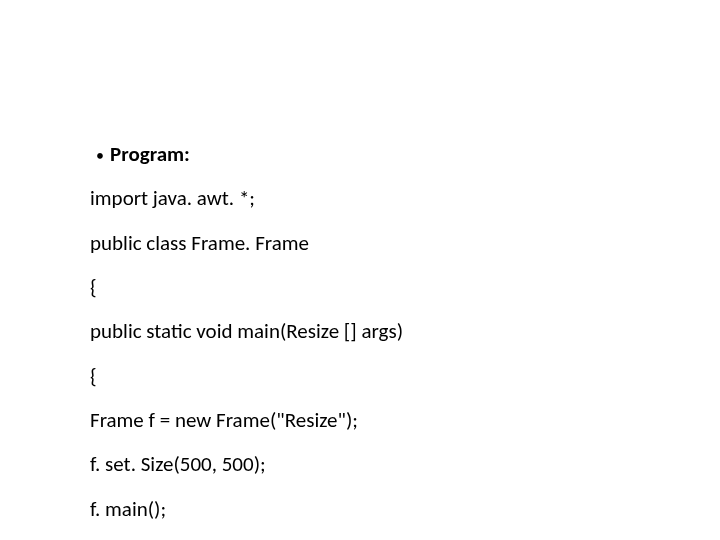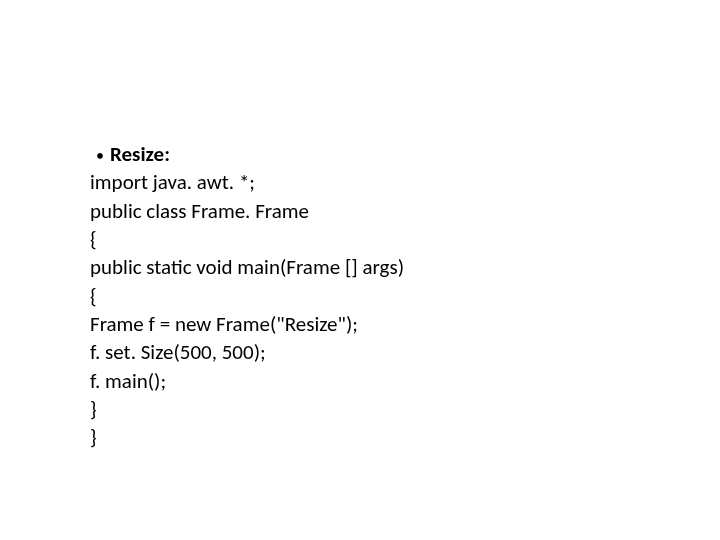--- a/index.html
+++ b/index.html
@@ -25,31 +25,32 @@
       width: 20px;
       text-align: center;
       font-size: 16px;
       flex-shrink: 0;
     }
     .bullet-content {
       font-weight: bold;
     }
     .code-line {
       white-space: pre;
+      margin-top: 16px;
     }
   </style>
 </head>
 <body>
 
 <div class="bullet-line">
   <span class="bullet">•</span>
-  <span class="bullet-content">Resize:</span>
+  <span class="bullet-content">Program:</span>
 </div>
 <div class="code-line">import java. awt. *;</div>
 <div class="code-line">public class Frame. Frame</div>
 <div class="code-line">{</div>
-<div class="code-line">public static void main(Frame [] args)</div>
+<div class="code-line">public static void main(Resize [] args)</div>
 <div class="code-line">{</div>
 <div class="code-line">Frame f = new Frame("Resize");</div>
 <div class="code-line">f. set. Size(500, 500);</div>
 <div class="code-line">f. main();</div>
 <div class="code-line">}</div>
 <div class="code-line">}</div>
 
 </body></html>

